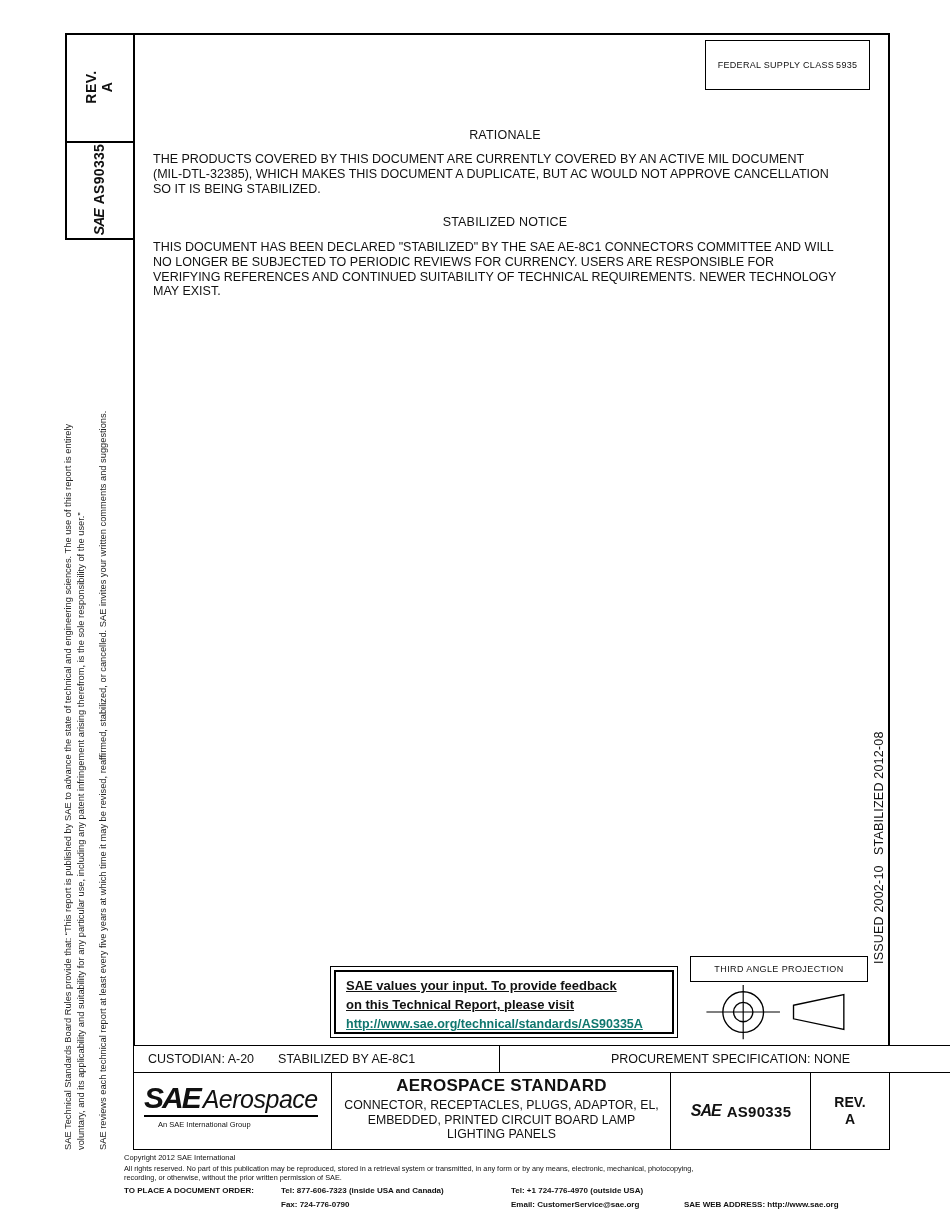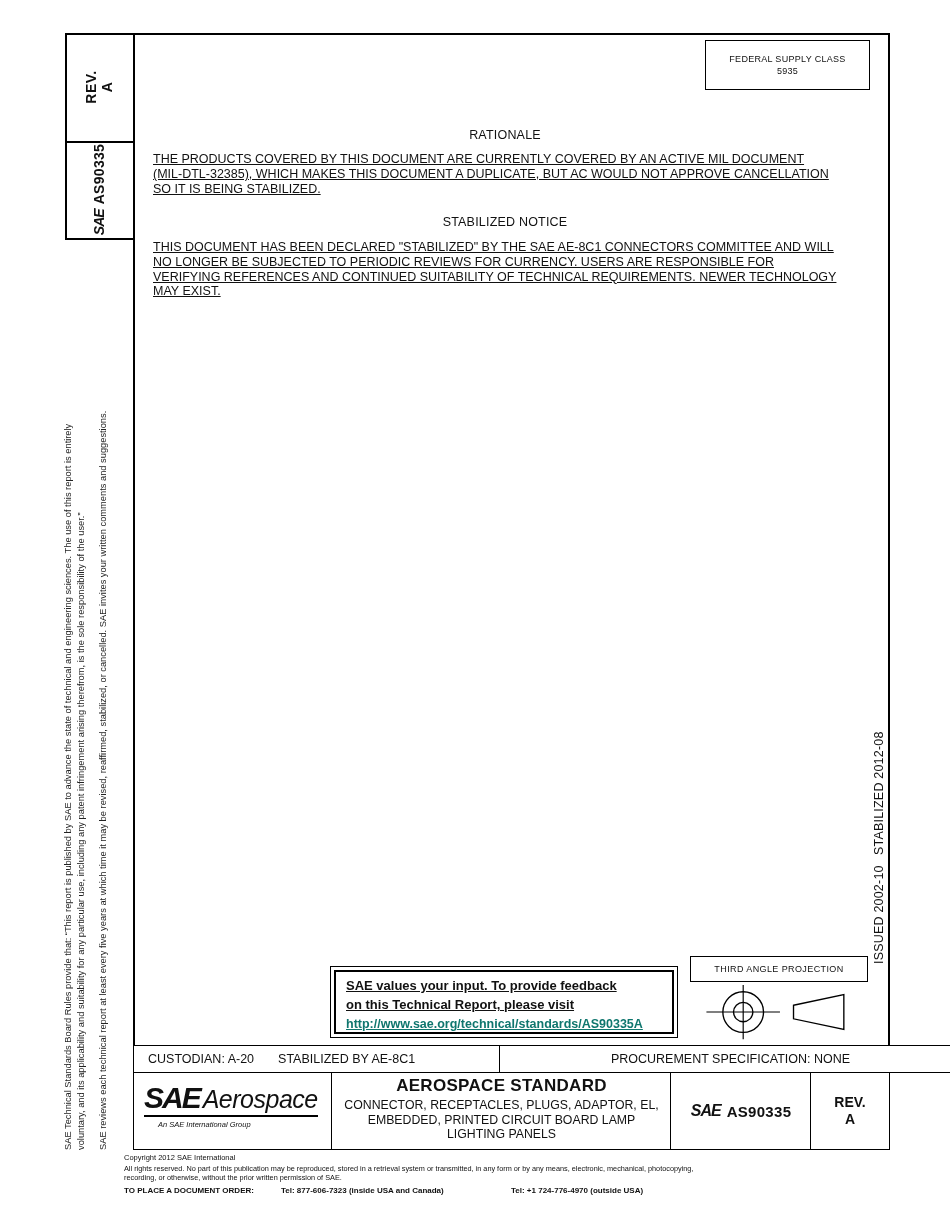--- a/index.html
+++ b/index.html
@@ -21,27 +21,27 @@
   .rev-rot { left:0; top:104px; width:104px; height:64px; display:flex; flex-direction:column; align-items:center; justify-content:center; font-weight:bold; font-size:14px; line-height:16px; letter-spacing:.5px; }
   .doc-rot { left:0; top:93px; width:93px; height:64px; display:flex; align-items:center; justify-content:center; gap:5px; }
   .sae-glyph { font-style:italic; font-weight:900; letter-spacing:-1px; }
   .doc-rot .sae-glyph { font-size:14px; }
   .doc-num { font-weight:bold; font-size:14px; letter-spacing:.3px; }
 
   .disclaimer1 { left:62px; top:1150px; width:872px; font-size:9.3px; line-height:13px; color:#222; }
   .disclaimer2 { left:98px; top:1150px; font-size:9.3px; color:#222; }
 
   .fsc-box { position:absolute; left:705px; top:40px; width:165px; height:50px; border:1.5px solid #000;
-             display:flex; flex-direction:column; align-items:center; justify-content:center; gap:2px;
+             display:flex; flex-direction:row; align-items:center; justify-content:center; gap:2px;
              font-size:9px; letter-spacing:.3px; }
 
   .center-heading { position:absolute; left:135px; width:740px; text-align:center; font-size:12.5px; letter-spacing:.2px; }
   .rationale-heading { top:128px; }
   .stab-heading { top:215px; }
-  .body-par { position:absolute; left:153px; width:705px; font-size:12.5px; line-height:14.8px; white-space:pre-line;text-decoration:underline; }
+  .body-par { position:absolute; left:153px; width:705px; font-size:12.5px; line-height:14.8px; white-space:pre-line; }
   .para1 { top:152px; }
   .para2 { top:240px; }
 
   .date-issued { left:872px; top:964px; font-size:12.5px; letter-spacing:.2px; }
   .date-stabilized { left:872px; top:855px; font-size:12.5px; letter-spacing:.2px; }
 
   .feedback-box { position:absolute; left:330px; top:966px; width:348px; height:72px; border:1.5px solid #000; padding:3px; }
   .feedback-inner { width:100%; height:100%; border:2.5px solid #000; padding:4px 10px; }
   .feedback-text { font-weight:bold; font-size:13px; line-height:19px; white-space:pre-line;text-decoration:underline; }
   .feedback-link { font-weight:bold; font-size:12.5px; line-height:17.5px; text-decoration:underline; cursor:pointer; display:inline-block; }
@@ -51,21 +51,21 @@
   .proj-symbol { position:absolute; left:690px; top:983px; width:178px; height:60px; }
 
   .cell { position:absolute; border:1.5px solid #000; background:#fff; }
   .custodian-cell { left:133px; top:1045px; width:368px; height:28px; display:flex; align-items:center; gap:24px; padding-left:14px; font-size:12.5px; }
   .procurement-cell { left:499px; top:1045px; width:463px; height:28px; display:flex; align-items:center; justify-content:center; font-size:12.5px; }
 
   .logo-cell { left:133px; top:1072px; width:200px; height:78px; padding:10px 8px 0 10px; }
   .logo-row { width:fit-content; border-bottom:2px solid #000; padding-bottom:1px; white-space:nowrap; }
   .logo-sae { font-size:30px; font-weight:900; font-style:italic; letter-spacing:-2px; line-height:30px; }
   .logo-aero { font-size:25px; font-style:italic; letter-spacing:-.5px; margin-left:3px; }
-  .logo-tagline { font-size:7.5px; font-style:italic; margin-top:3px; margin-left:14px; }
+  .logo-tagline { font-size:7.5px; margin-top:3px; margin-left:14px; }
 
   .title-cell { left:331px; top:1072px; width:341px; height:78px; text-align:center; padding-top:3px; }
   .std-type { font-weight:bold; font-size:17px; letter-spacing:.3px; }
   .std-title { font-size:12.3px; line-height:14.5px; white-space:pre-line; margin-top:2px; }
 
   .doc-cell { left:670px; top:1072px; width:142px; height:78px; display:flex; align-items:center; justify-content:center; gap:6px; }
   .doc-cell .sae-glyph { font-size:16px; }
   .doc-cell-num { font-weight:bold; font-size:15px; letter-spacing:.3px; }
 
   .rev-cell { left:810px; top:1072px; width:80px; height:78px; display:flex; flex-direction:column; align-items:center; justify-content:center; font-weight:bold; font-size:14px; line-height:17px; }
@@ -171,15 +171,20 @@
 
   <div class="footer">
     <div class="f-copy">Copyright 2012 SAE International</div>
     <div class="f-rights">All rights reserved. No part of this publication may be reproduced, stored in a retrieval system or transmitted, in any form or by any means, electronic, mechanical, photocopying,
 recording, or otherwise, without the prior written permission of SAE.</div>
     <div class="f-row">
       <span class="fo" style="left:0">TO PLACE A DOCUMENT ORDER:</span>
       <span class="fo" style="left:157px">Tel: 877-606-7323 (inside USA and Canada)</span>
       <span class="fo" style="left:387px">Tel: +1 724-776-4970 (outside USA)</span>
     </div>
+    <div class="f-row">
+      <span class="fo" style="left:157px">Fax: 724-776-0790</span>
+      <span class="fo" style="left:387px">Email: CustomerService@sae.org</span>
+      <span class="fo" style="left:560px">SAE WEB ADDRESS: http://www.sae.org</span>
+    </div>
   </div>
 
 </div>
 
 </body></html>

